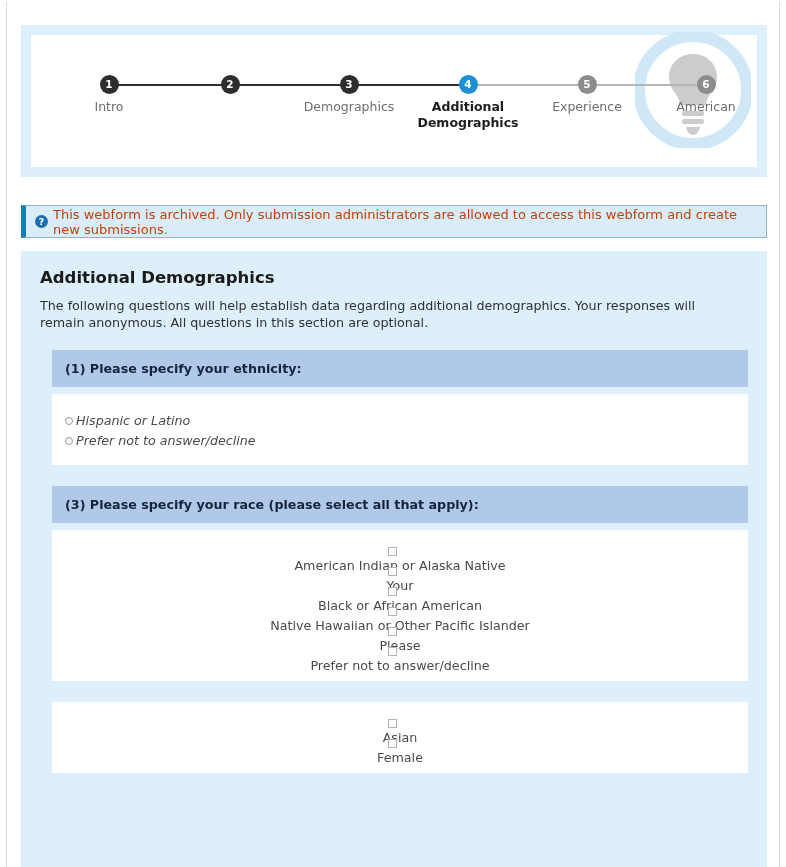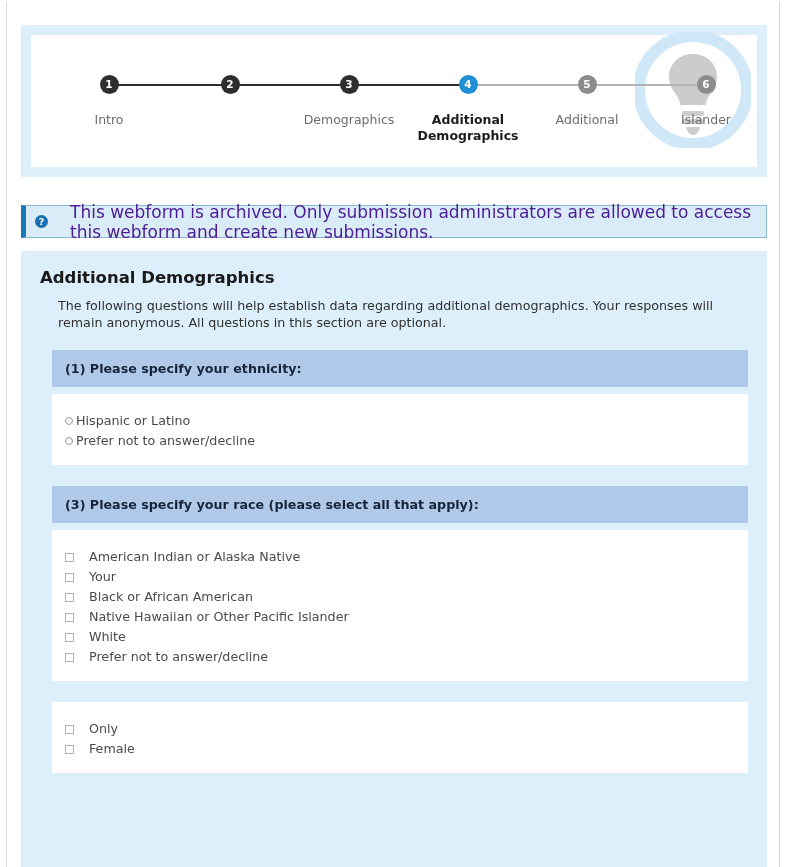--- a/index.html
+++ b/index.html
@@ -80,21 +80,21 @@
     line-height: 19px;
     font-weight: bold;
     text-align: center;
     font-family: "DejaVu Sans", "Liberation Sans", sans-serif;
   }
   .step.done  .step-dot { background: #2e2e2e; }
   .step.active .step-dot { background: #1f8fd6; }
   .step.todo  .step-dot { background: #8c8c8c; }
 
   .step-label {
-    margin-top: 18px;
+    margin-top: 5px;
     font-size: 12.5px;
     line-height: 16px;
     color: #6d6d6d;
   }
   .step.active .step-label {
     color: #1c1c1c;
     font-weight: bold;
   }
 
   .connector {
@@ -126,23 +126,23 @@
     border-radius: 50%;
     background: #1a6fb0;
     color: #ffffff;
     font-size: 9.5px;
     line-height: 13px;
     text-align: center;
     font-weight: bold;
     font-family: "DejaVu Sans", "Liberation Sans", sans-serif;
   }
   #archived-notice .notice-text {
-    margin-left: 22px;
-    font-size: 17px;
-    color: #4c1d95;
+    margin-left: 5px;
+    font-size: 13px;
+    color: #c2410c;
   }
 
   
   #form-card {
     position: absolute;
     left: 14px;
     top: 249px;
     width: 746px;
     min-height: 620px;
     background: #ddeffb;
@@ -151,21 +151,21 @@
   #form-title {
     font-size: 16.5px;
     font-weight: bold;
     color: #1a1a1a;
     margin: 0 0 10px 0;
   }
   #form-intro {
     font-size: 12.7px;
     line-height: 17px;
     color: #303030;
-    margin: 0 0 19px 18px;
+    margin: 0 0 19px 0;
     max-width: 700px;
   }
 
   .question-block { margin-bottom: 21px; padding-left: 12px; }
   .question-header {
     background: #b0c9e8;
     padding: 11px 13px;
     font-size: 12.7px;
     font-weight: bold;
     color: #15243a;
@@ -176,22 +176,22 @@
     padding: 17px 13px 14px 13px;
   }
 
   .option-row {
     display: flex;
     align-items: center;
     line-height: 20px;
     font-size: 12.7px;
     color: #4a4a4a;
   }
-  .option-row.radio-row { margin-bottom: 0px; }
-  .option-row.check-row { margin-bottom: 0px; height: 20px; }
+  .option-row.radio-row { margin-bottom: 0px; font-style: italic; }
+  .option-row.check-row { margin-bottom: 0px; height: 20px; flex-direction: column; }
 
   .radio-box {
     flex: 0 0 auto;
     width: 8px; height: 8px;
     border: 1px solid #9a9a9a;
     border-radius: 50%;
     background: #ffffff;
     margin-right: 3px;
   }
   .check-box {
@@ -235,25 +235,25 @@
           <div class="step done" style="left: 318px;">
             <div class="step-dot">3</div>
             <div class="step-label">Demographics</div>
           </div>
           <div class="step active" style="left: 437px;">
             <div class="step-dot">4</div>
             <div class="step-label">Additional Demographics</div>
           </div>
           <div class="step todo" style="left: 556px;">
             <div class="step-dot">5</div>
-            <div class="step-label">Additional</div>
+            <div class="step-label">Experience</div>
           </div>
           <div class="step todo" style="left: 675px;">
             <div class="step-dot">6</div>
-            <div class="step-label">Islander</div>
+            <div class="step-label">American</div>
           </div>
         </div>
     </div>
   </div>
 
   <div id="archived-notice">
     <span class="info-icon">?</span>
     <span class="notice-text">This webform is archived. Only submission administrators are allowed to access this webform and create new submissions.</span>
   </div>
 
@@ -288,33 +288,33 @@
             <label class="option-row check-row">
               <span class="check-box"></span>
               <span class="option-label">Black or African American</span>
             </label>
             <label class="option-row check-row">
               <span class="check-box"></span>
               <span class="option-label">Native Hawaiian or Other Pacific Islander</span>
             </label>
             <label class="option-row check-row">
               <span class="check-box"></span>
-              <span class="option-label">White</span>
+              <span class="option-label">Please</span>
             </label>
             <label class="option-row check-row">
               <span class="check-box"></span>
               <span class="option-label">Prefer not to answer/decline</span>
             </label>
           </div>
         </div>
         <div class="question-block">
           <div class="question-body">
             <label class="option-row check-row">
               <span class="check-box"></span>
-              <span class="option-label">Only</span>
+              <span class="option-label">Asian</span>
             </label>
             <label class="option-row check-row">
               <span class="check-box"></span>
               <span class="option-label">Female</span>
             </label>
           </div>
         </div>
       </div>
   </div>
 

